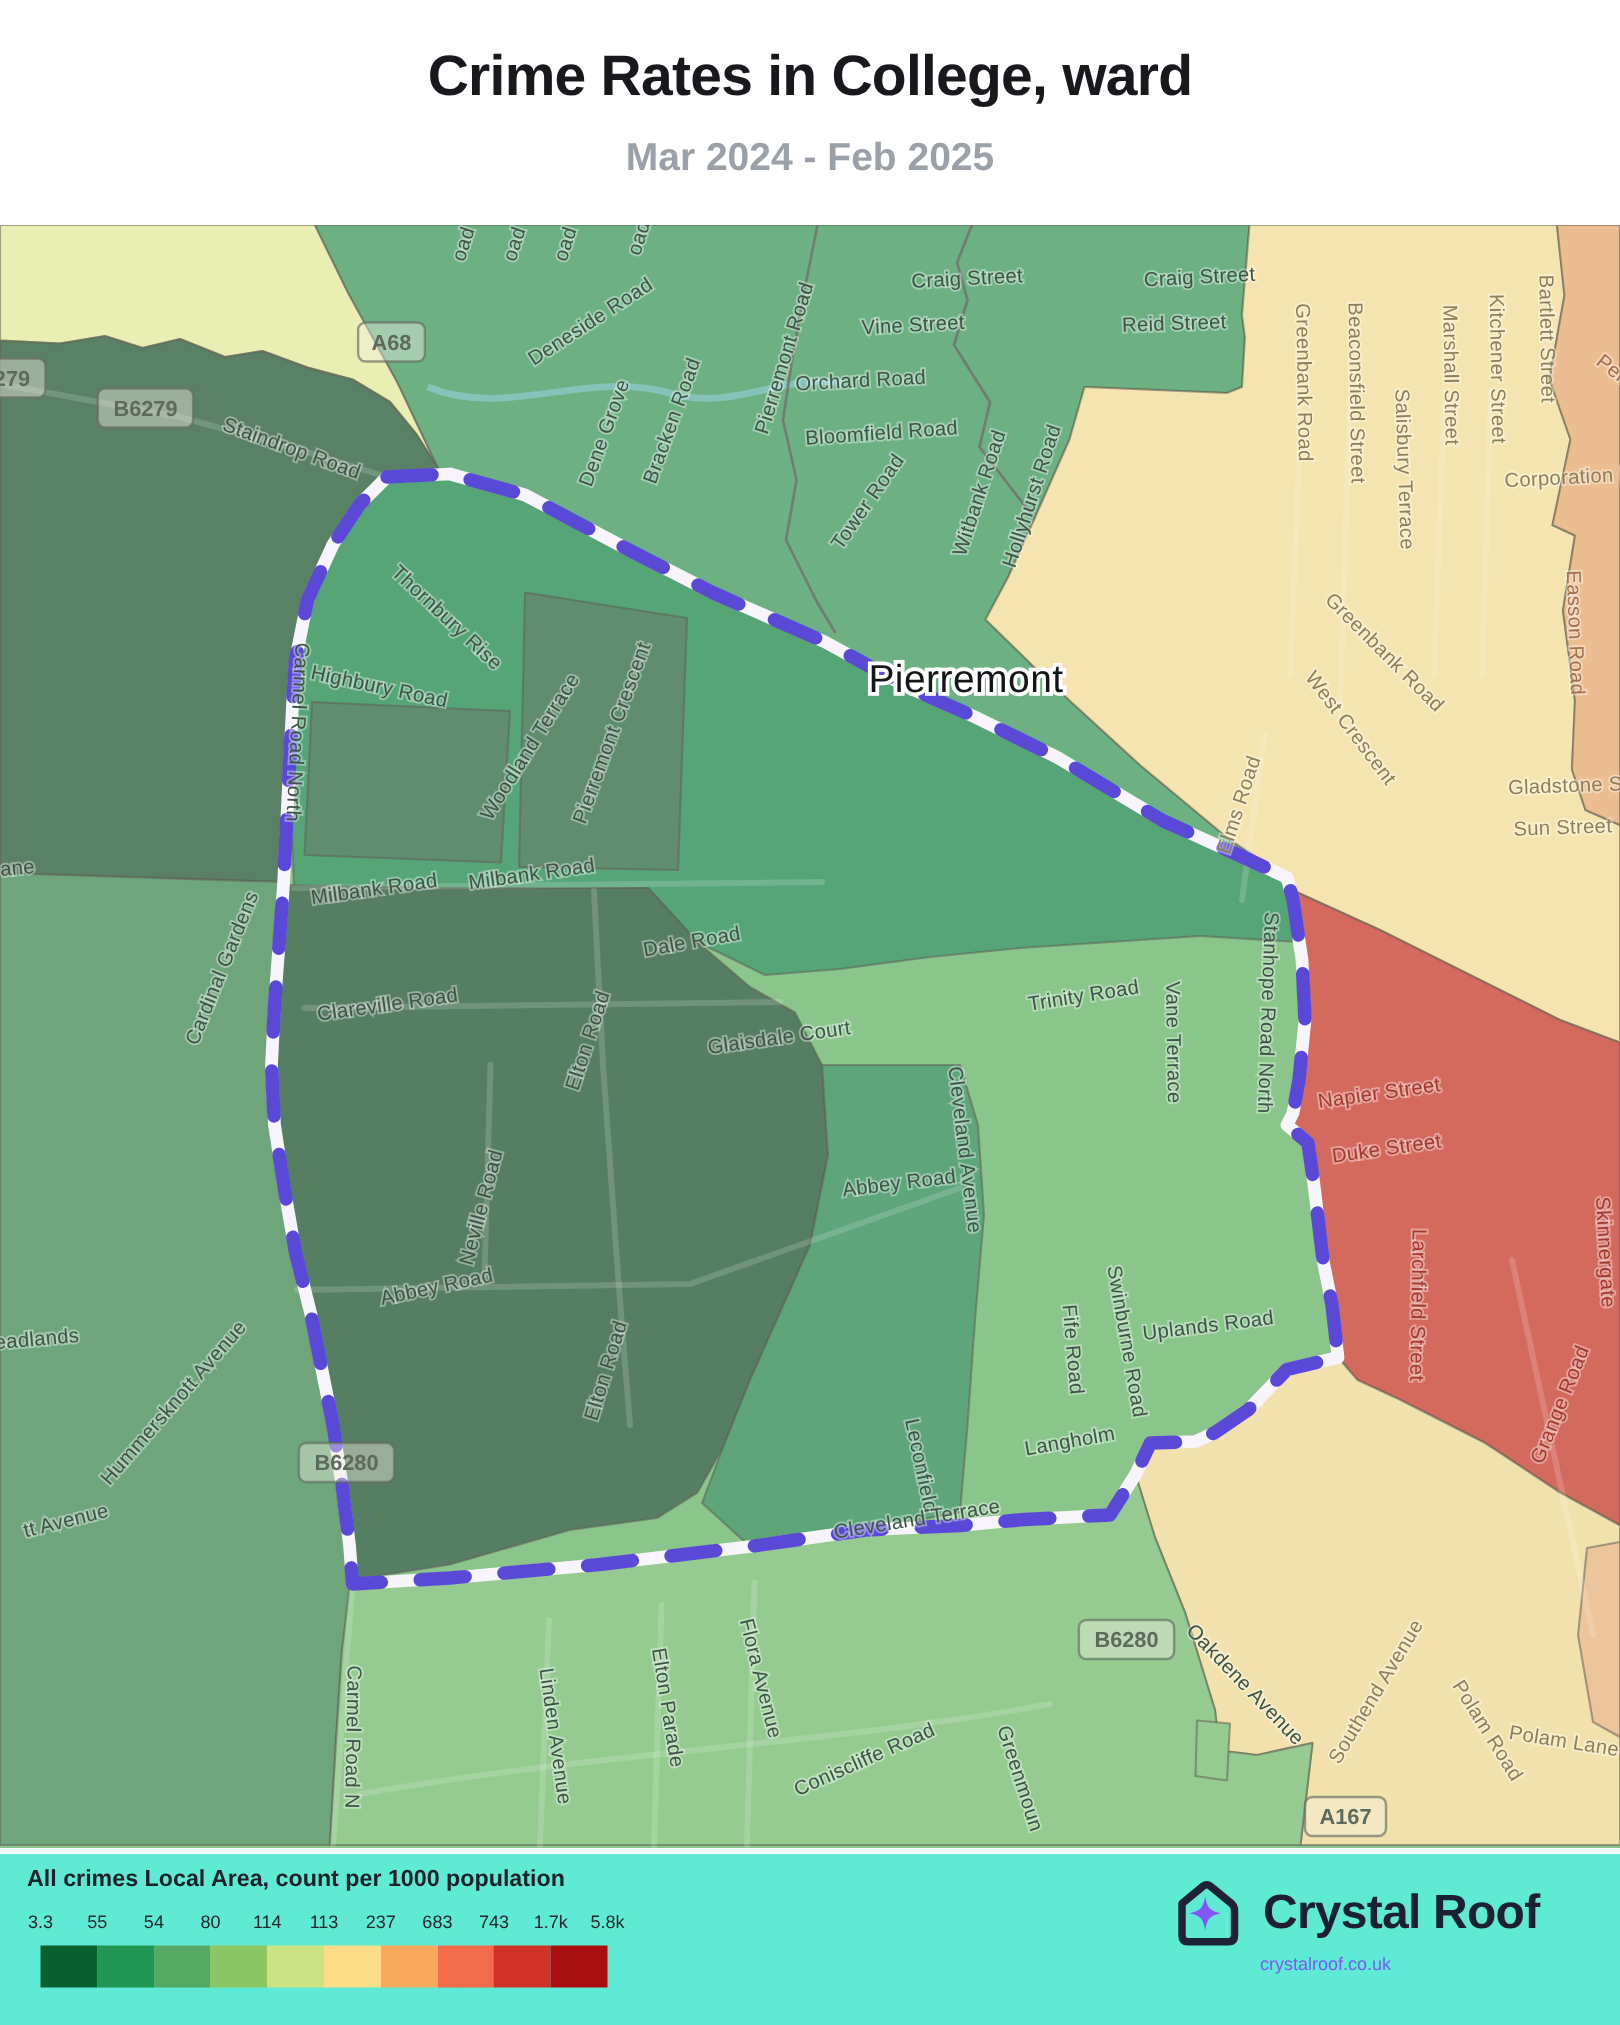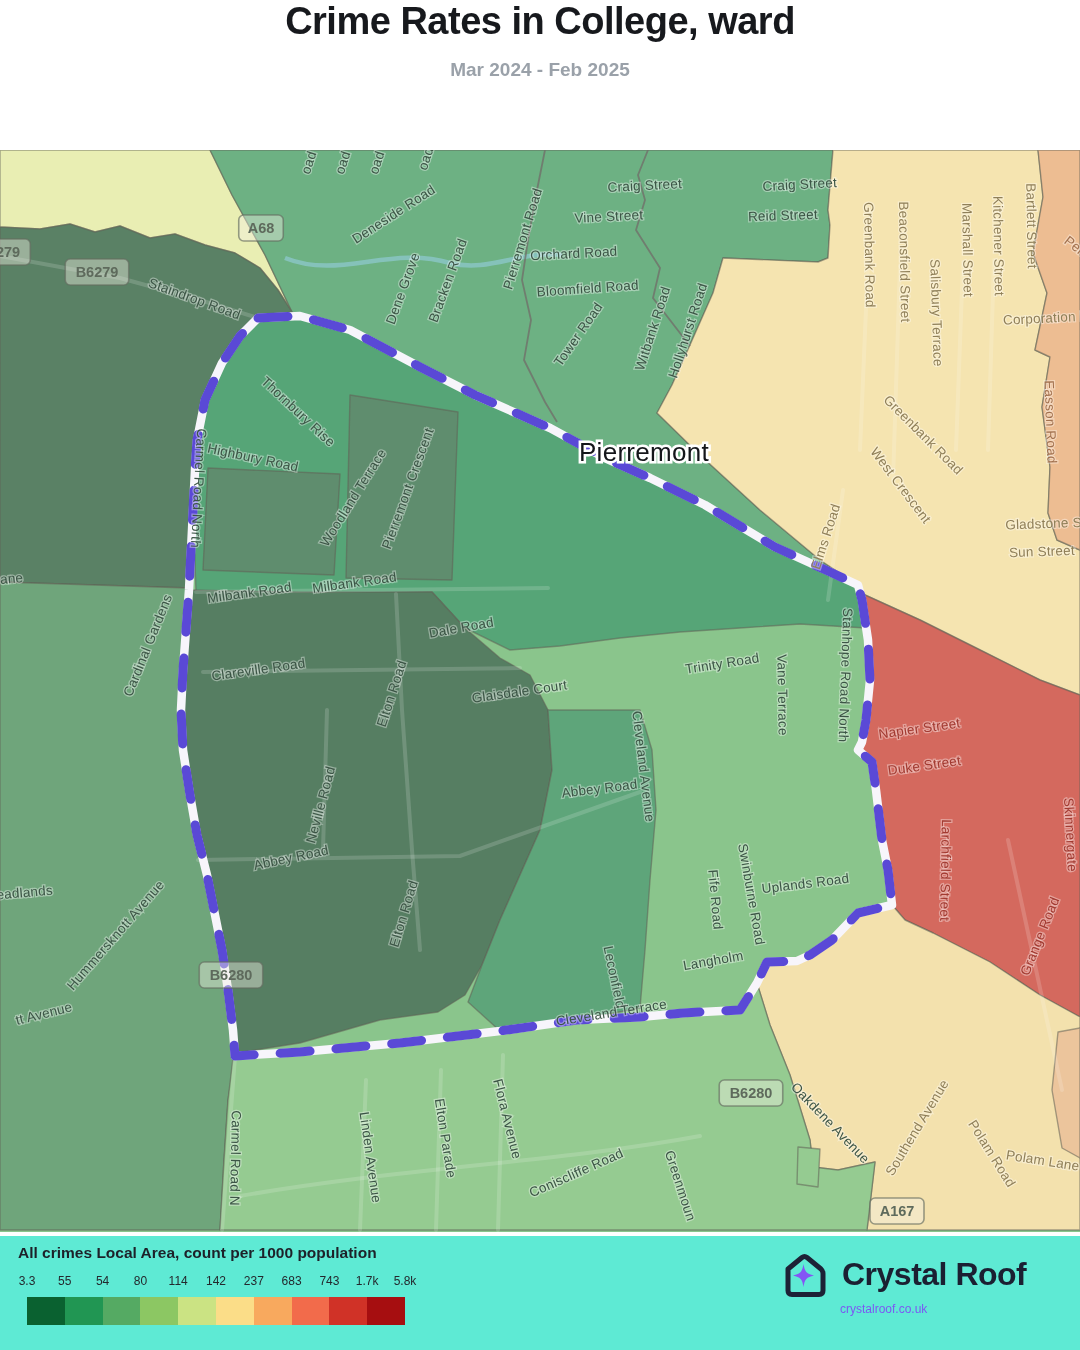--- a/index.html
+++ b/index.html
@@ -1,20 +1,20 @@
 <!DOCTYPE html>
 <html><head>
 <meta charset="utf-8">
 <style>
   html,body{margin:0;padding:0;background:#ffffff;}
   .page{position:relative;width:1080px;height:1350px;background:#ffffff;overflow:hidden;
         font-family:"Liberation Sans",sans-serif;}
   .header{position:absolute;top:0;left:0;width:1080px;height:150px;text-align:center;}
-  .title{margin:0;font-size:38px;font-weight:800;letter-spacing:-0.5px;color:#17191d;}
-  .subtitle{margin:0;padding-top:16px;font-size:19px;font-weight:600;color:#9aa1a9;}
+  .title{margin:0;padding-top:30px;font-size:38px;font-weight:800;letter-spacing:-0.5px;color:#17191d;}
+  .subtitle{margin:0;padding-top:16px;font-size:26px;font-weight:600;color:#9aa1a9;}
   .map-wrap{position:absolute;top:150px;left:0;width:1080px;height:1082px;overflow:hidden;background:#8ac58c;}
   .footer{position:absolute;top:1236px;left:0;width:1080px;height:118px;background:#5eead4;}
   .legend-title{position:absolute;left:18px;top:8px;font-size:15.5px;font-weight:700;color:#1d2129;}
   .legend-labels{position:absolute;left:0;top:38px;height:18px;width:440px;}
   .legend-labels span{position:absolute;transform:translateX(-50%);font-size:12px;font-weight:500;color:#24282d;white-space:nowrap;}
   .legend-bar{position:absolute;left:27px;top:61px;display:flex;}
   .legend-bar div{width:37.8px;height:28px;}
   .brand{position:absolute;left:770px;top:0;width:300px;height:118px;}
   .brand-row{position:absolute;left:8px;top:12px;display:flex;align-items:center;}
   .brand-name{font-size:32px;font-weight:800;letter-spacing:-0.5px;color:#1b2032;margin-left:12px;}
@@ -176,21 +176,21 @@
       </svg></div>
 
   <div class="footer">
     <div class="legend-title">All crimes Local Area, count per 1000 population</div>
     <div class="legend-labels" id="legend-labels">
         <span style="left: 27px;">3.3</span>
         <span style="left: 64.8px;">55</span>
         <span style="left: 102.6px;">54</span>
         <span style="left: 140.4px;">80</span>
         <span style="left: 178.2px;">114</span>
-        <span style="left: 216px;">142</span>
+        <span style="left: 216px;">113</span>
         <span style="left: 253.8px;">237</span>
         <span style="left: 291.6px;">683</span>
         <span style="left: 329.4px;">743</span>
         <span style="left: 367.2px;">1.7k</span>
         <span style="left: 405px;">5.8k</span>
       </div>
     <div class="legend-bar" id="legend-bar">
         <div style="background: rgb(10, 97, 48);"></div>
         <div style="background: rgb(33, 150, 83);"></div>
         <div style="background: rgb(85, 170, 99);"></div>

